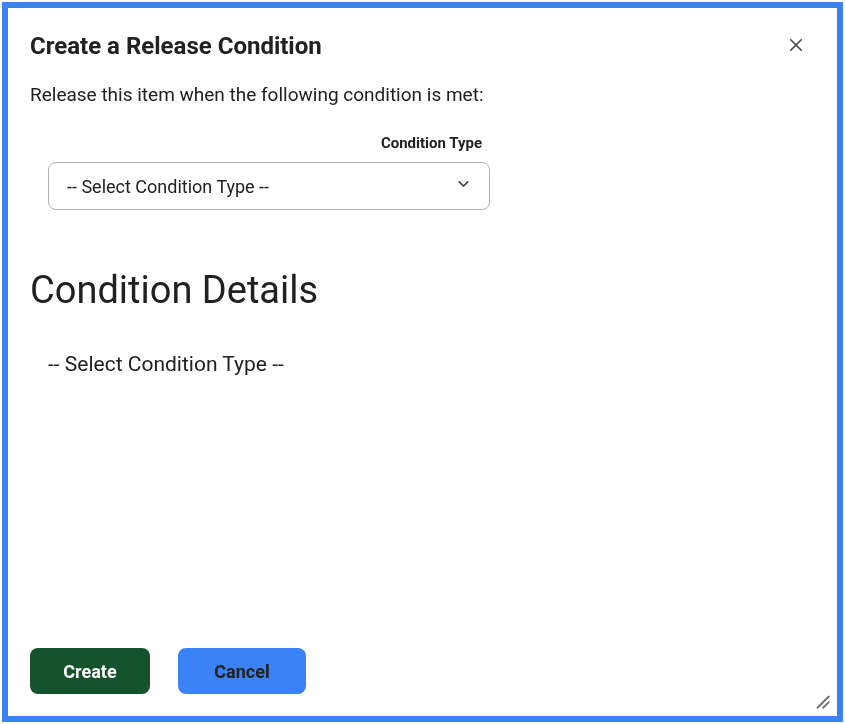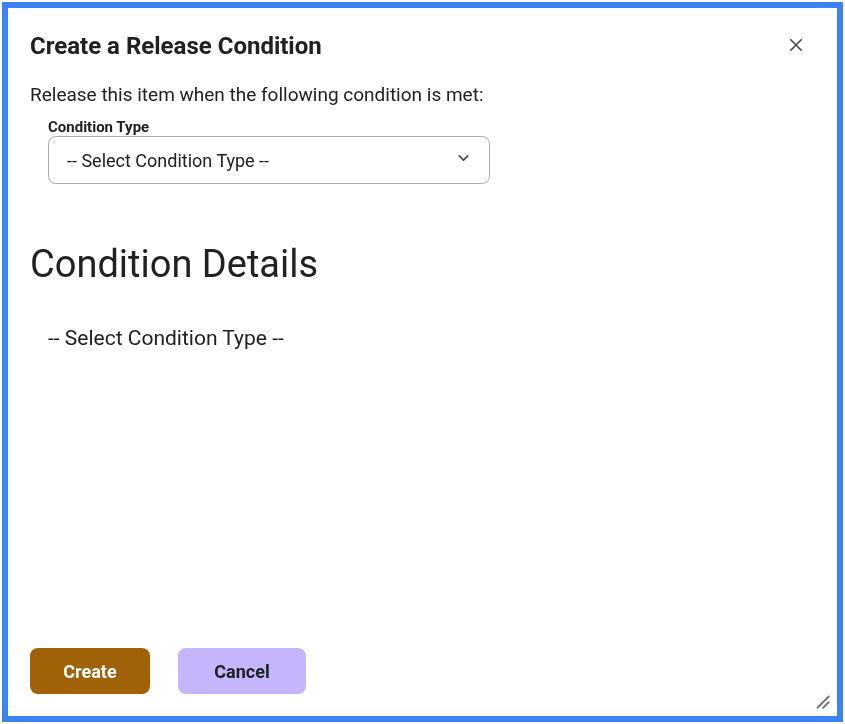--- a/index.html
+++ b/index.html
@@ -51,32 +51,33 @@
     }
     .dialog-body {
       flex: 1;
       padding: 0 22px;
       overflow: auto;
     }
     .instruction {
       font-size: 19px;
       color: #202122;
       margin-top: 14px;
-      margin-bottom: 12px;
+      margin-bottom: 28px;
       font-weight: 400;
     }
     .field-group {
       margin-left: 18px;
     }
     .field-label {
       font-size: 15px;
       font-weight: 700;
       color: #202122;
-      margin-bottom: 0;
+      margin-bottom: 10px;
       display: block;
+      text-align: center;
     }
     .select-wrapper {
       position: relative;
       width: 442px;
     }
     .select-control {
       width: 100%;
       height: 48px;
       border: 1px solid #b0b0b0;
       border-radius: 8px;
@@ -126,25 +127,25 @@
       padding: 0 24px;
       border-radius: 8px;
       font-size: 18px;
       font-weight: 700;
       cursor: pointer;
       border: none;
       font-family: inherit;
       min-width: 120px;
     }
     .btn-primary {
-      background: #a16207;
+      background: #14532d;
       color: #fff;
     }
     .btn-secondary {
-      background: #c4b5fd;
+      background: #3b82f6;
       color: #202122;
       min-width: 128px;
     }
     .resize-handle {
       position: absolute;
       bottom: 6px;
       right: 6px;
       width: 18px;
       height: 18px;
       color: #6e7376;

